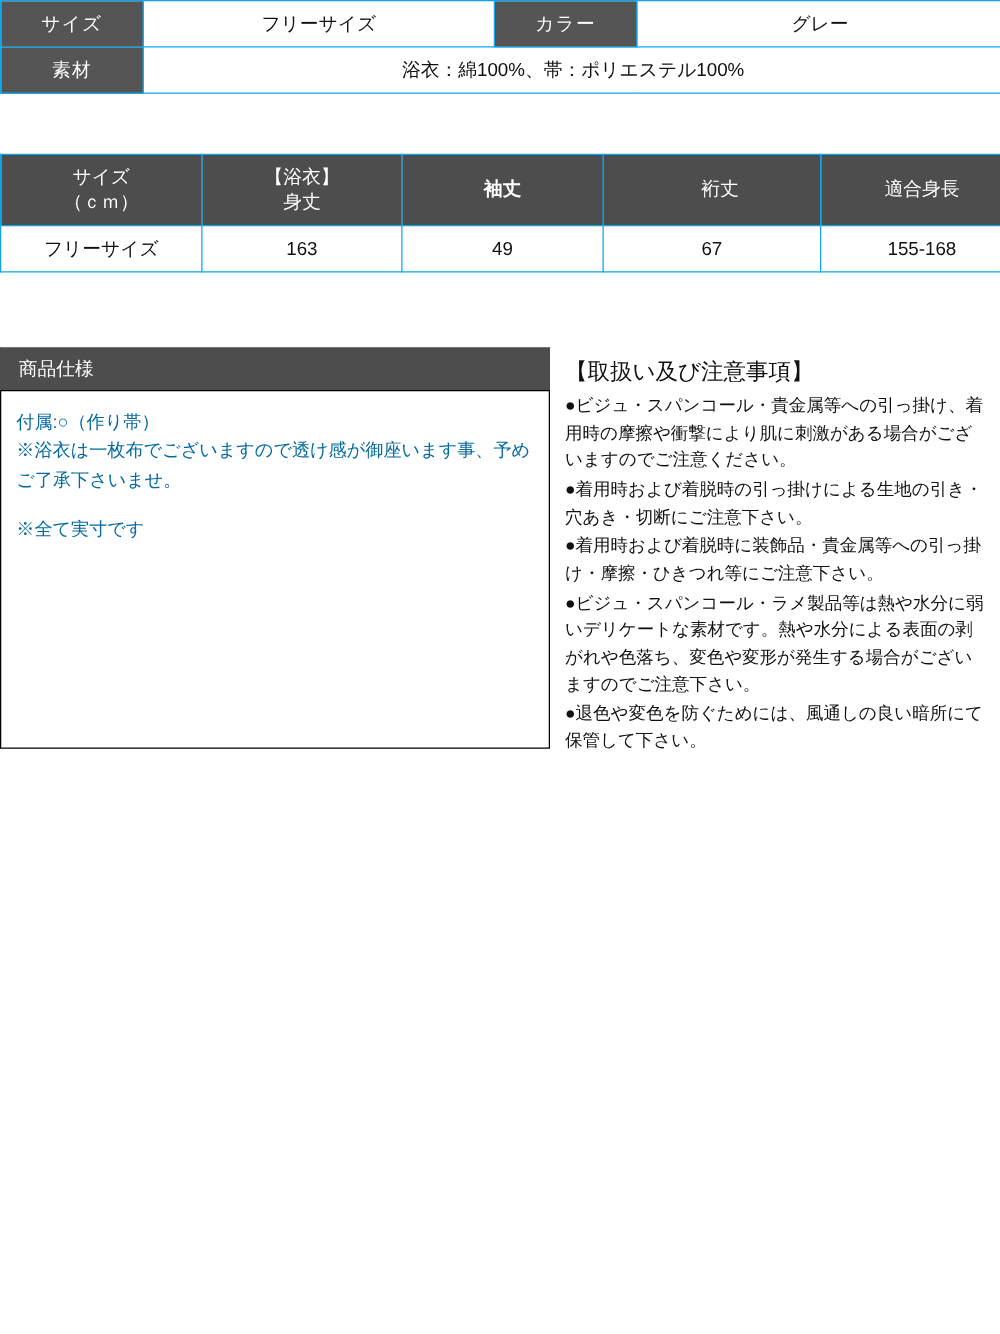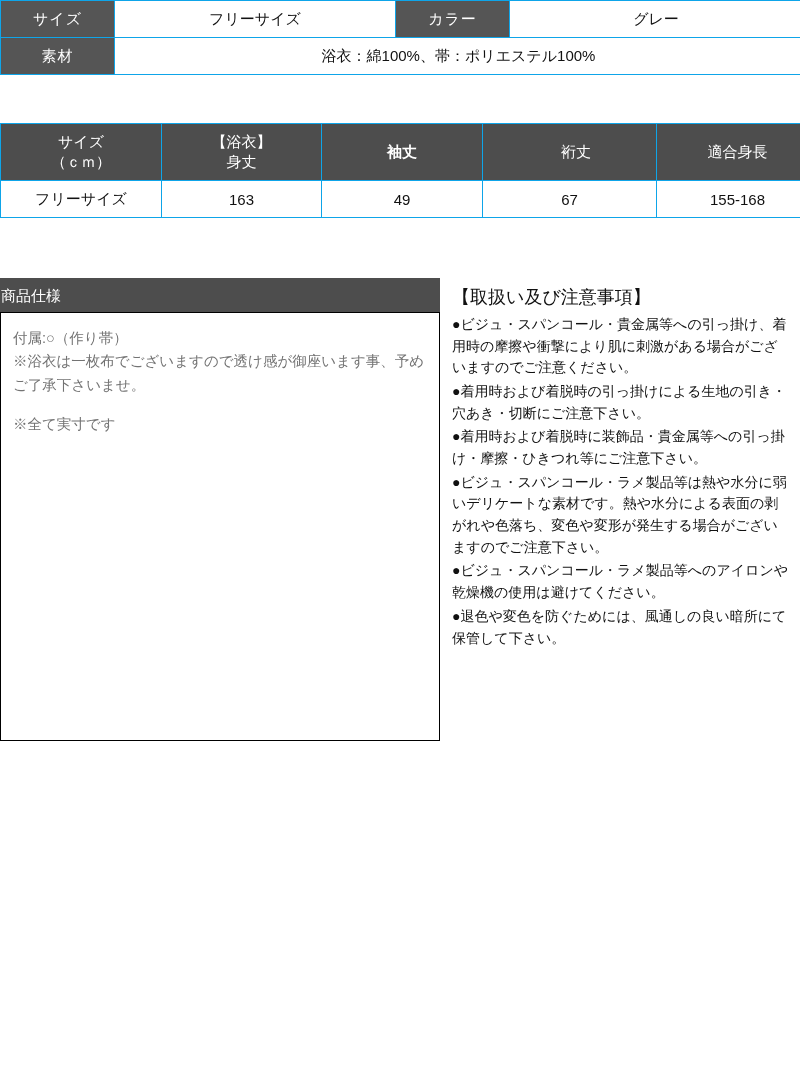--- a/index.html
+++ b/index.html
@@ -84,34 +84,35 @@
   }
   .col-left {
     width: 440px;
     box-sizing: border-box;
   }
   .spec-head {
     background: #4d4d4d;
     color: #ffffff;
     height: 34px;
     line-height: 34px;
+    padding-left: 14px;
     font-size: 15px;
     box-sizing: border-box;
     border: 1px solid #4d4d4d;
     border-bottom: none;
   }
   .spec-body {
     border: 1px solid #000000;
-    height: 429px;
+    height: 287px;
     box-sizing: border-box;
     padding: 14px 12px 10px 12px;
     font-size: 14.5px;
     line-height: 1.62;
     text-align: left;
-    color: #737373;
+    color: #0369a1;
   }
   .spec-body p {
     margin: 0 0 16px 0;
   }
   .spec-body p:last-child {
     margin-bottom: 0;
   }
 
   .col-right {
     width: 360px;
@@ -197,20 +198,19 @@
       </div>
     </div>
 
     <div class="col-right">
       <p class="notes-title">【取扱い及び注意事項】</p>
       <ul>
         <li>●ビジュ・スパンコール・貴金属等への引っ掛け、着用時の摩擦や衝撃により肌に刺激がある場合がございますのでご注意ください。</li>
         <li>●着用時および着脱時の引っ掛けによる生地の引き・穴あき・切断にご注意下さい。</li>
         <li>●着用時および着脱時に装飾品・貴金属等への引っ掛け・摩擦・ひきつれ等にご注意下さい。</li>
         <li>●ビジュ・スパンコール・ラメ製品等は熱や水分に弱いデリケートな素材です。熱や水分による表面の剥がれや色落ち、変色や変形が発生する場合がございますのでご注意下さい。</li>
-        <li>●ビジュ・スパンコール・ラメ製品等へのアイロンや乾燥機の使用は避けてください。</li>
         <li>●退色や変色を防ぐためには、風通しの良い暗所にて保管して下さい。</li>
       </ul>
     </div>
 
   </div>
 
 </div>
 
 </body></html>

